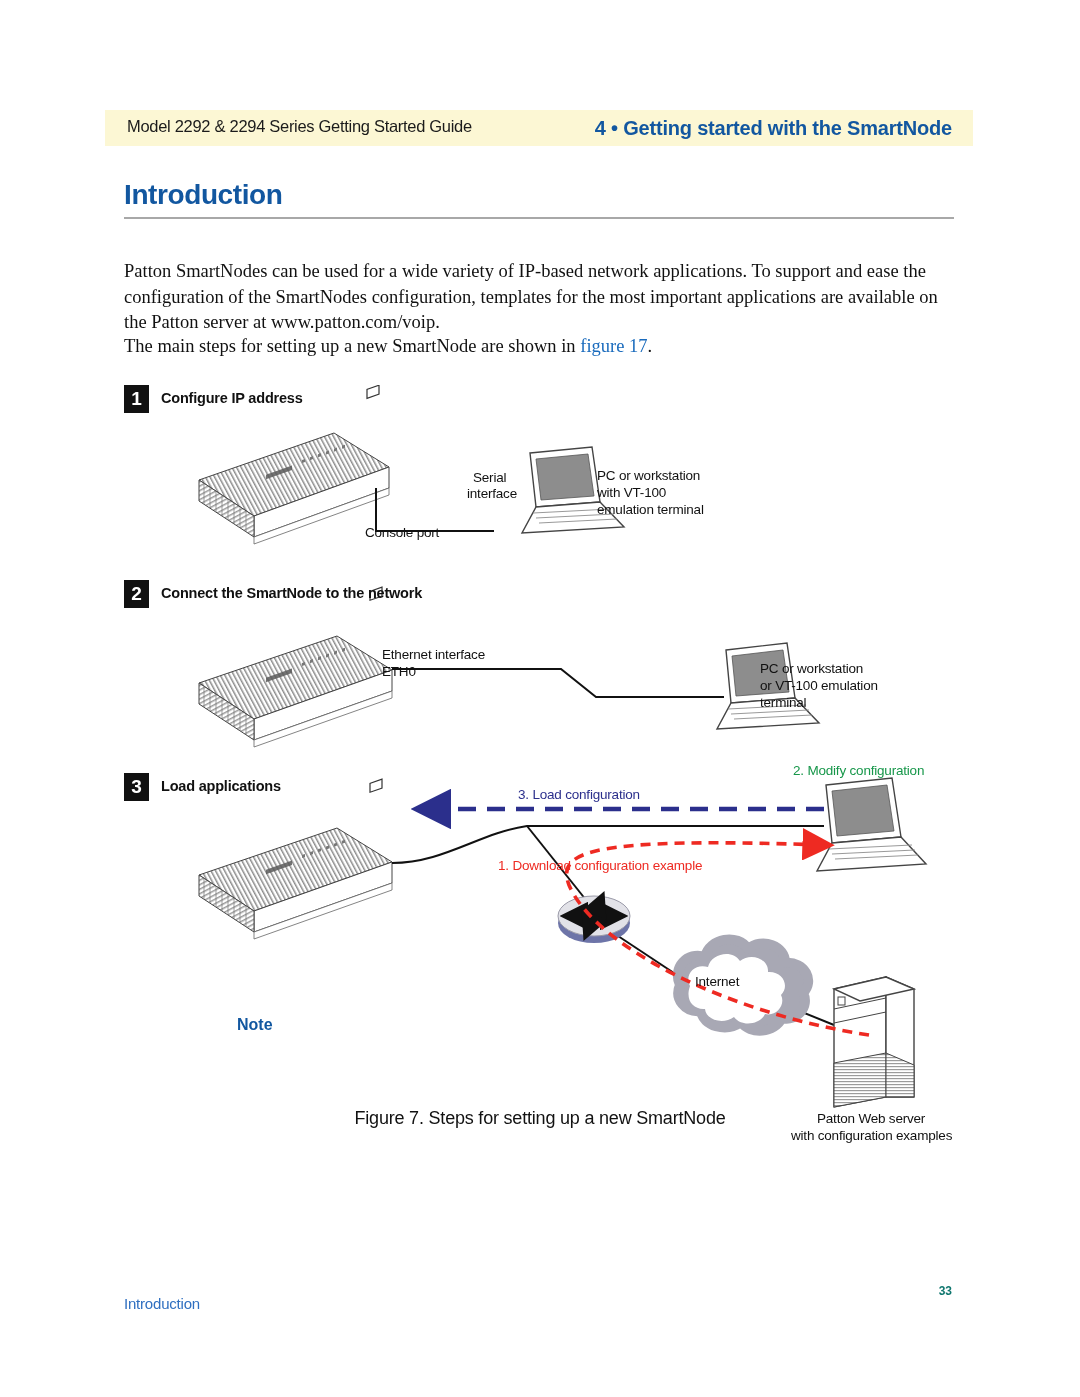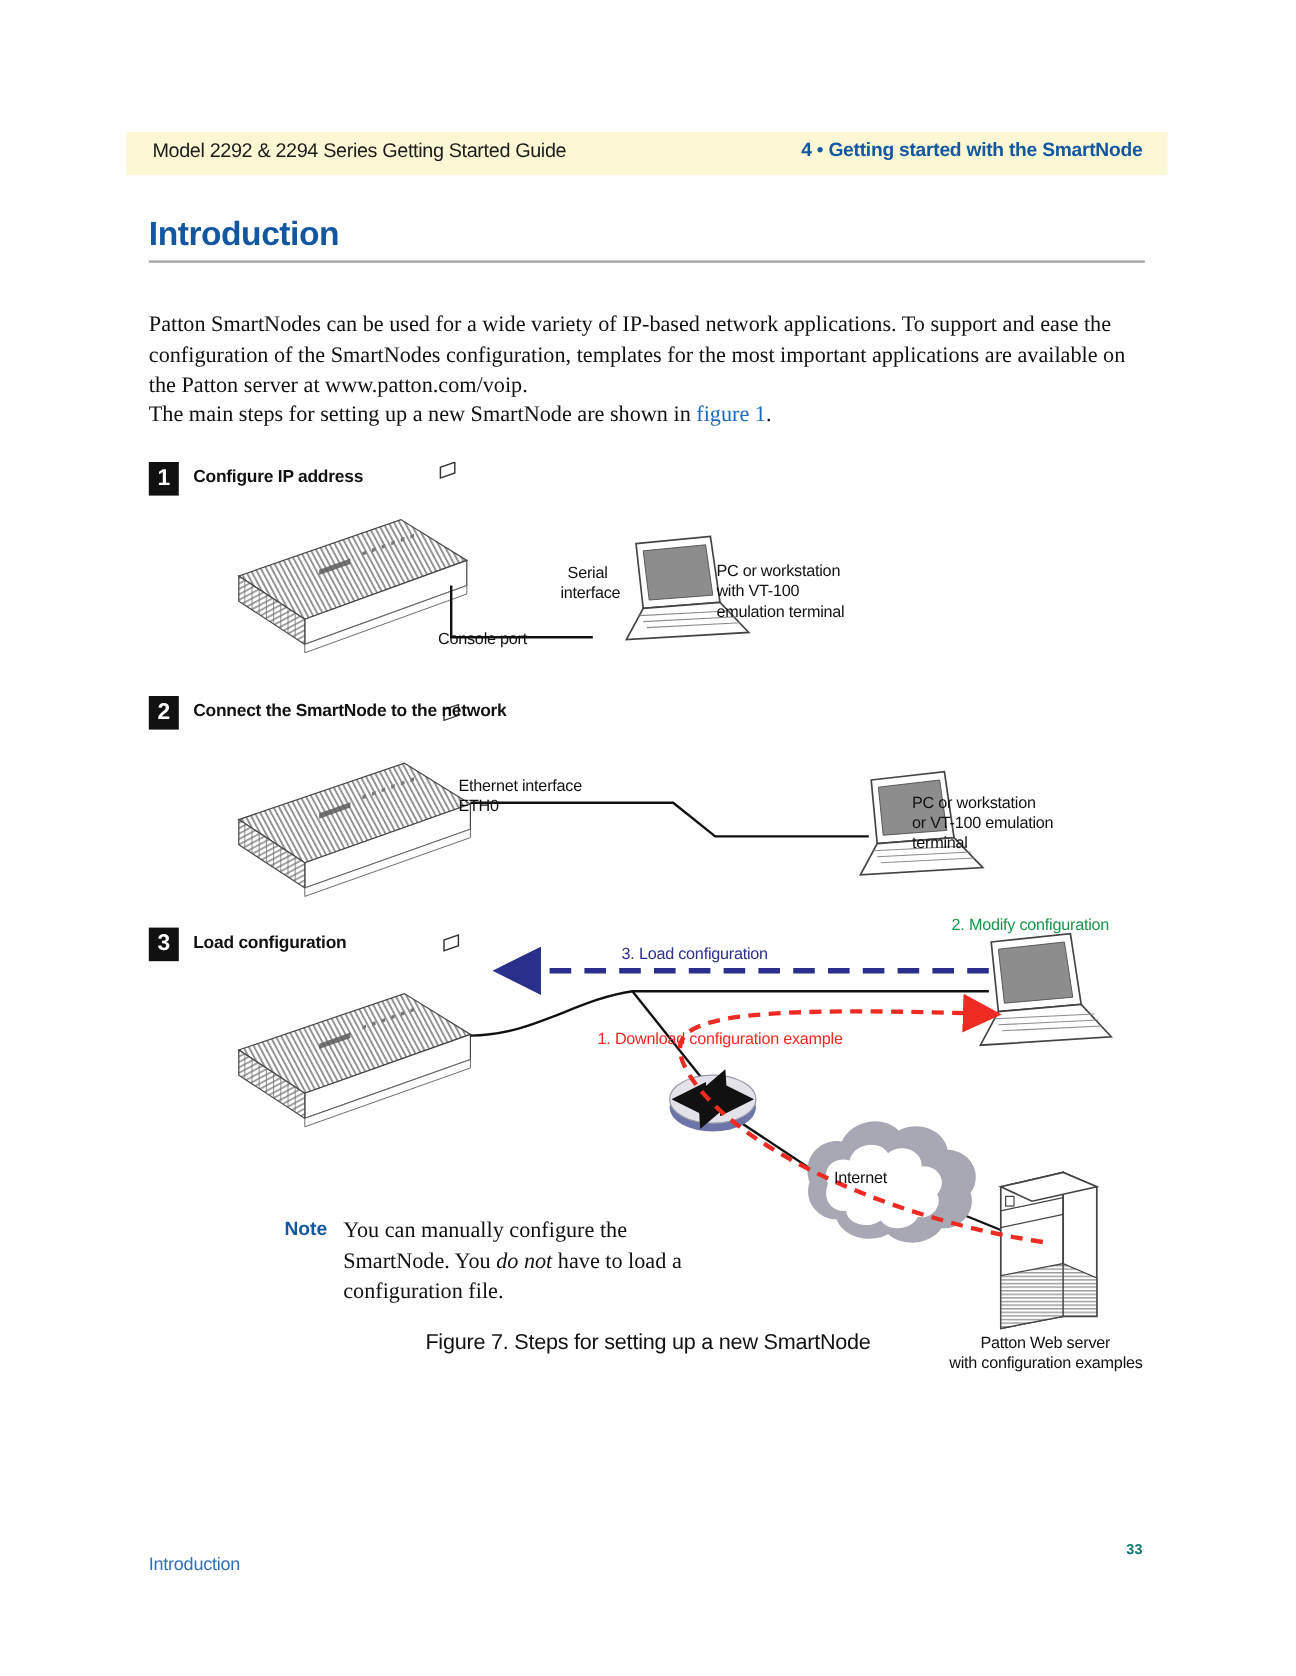--- a/index.html
+++ b/index.html
@@ -20,21 +20,21 @@
   }
   .header-left{
     position:absolute;left:127px;top:117px;
     font-family:"Liberation Sans", sans-serif;
     font-size:16.5px;letter-spacing:-0.3px;color:#1b1b1b;
     white-space:nowrap;
   }
   .header-right{
     position:absolute;right:128px;top:117px;
     font-family:"Liberation Sans", sans-serif;
-    font-size:16px;font-weight:bold;letter-spacing:-0.2px;color:#1257a0;
+    font-size:20px;font-weight:bold;letter-spacing:-0.2px;color:#1257a0;
     white-space:nowrap;
   }
 
   
   .section-title{
     position:absolute;left:124px;top:179px;
     font-family:"Liberation Sans", sans-serif;
     font-size:28px;font-weight:bold;color:#1257a0;letter-spacing:-0.4px;
   }
   .title-rule{
@@ -122,21 +122,21 @@
 <div class="page">
 
   <div class="header-band"></div>
   <div class="header-left">Model 2292 &amp; 2294 Series Getting Started Guide</div>
   <div class="header-right">4 • Getting started with the SmartNode</div>
 
   <div class="section-title">Introduction</div>
   <div class="title-rule"></div>
 
   <div class="para p2">Patton SmartNodes can be used for a wide variety of IP-based network applications. To support and ease the configuration of the SmartNodes configuration, templates for the most important applications are available on the Patton server at www.patton.com/voip.</div>
-  <div class="para p3"><span>The main steps for setting up a new SmartNode are shown in </span><span class="xref">figure 1</span><span>.</span></div>
+  <div class="para p3"><span>The main steps for setting up a new SmartNode are shown in </span><span class="xref">figure 17</span><span>.</span></div>
 
   <div class="figure">
 
     <svg class="fig-svg" width="840" height="745" viewBox="0 0 840 745">
       <defs>
 
         <pattern id="vent" width="4" height="4" patternUnits="userSpaceOnUse" patternTransform="rotate(-28)">
           <rect width="4" height="4" fill="#ffffff"></rect>
           <rect width="1.5" height="4" fill="#8b8b8b"></rect>
         </pattern>
@@ -339,32 +339,31 @@
 
     <div class="step-badge" style="left:0px;top:195px;">2</div>
     <div class="step-label" style="left:37px;top:200px;">Connect the SmartNode to the network</div>
     <div class="cap" style="left:258px;top:262px;">Ethernet interface</div>
     <div class="cap" style="left:258px;top:279px;">ETH0</div>
     <div class="cap" style="left:636px;top:276px;">PC or workstation</div>
     <div class="cap" style="left:636px;top:293px;">or VT-100 emulation</div>
     <div class="cap" style="left:636px;top:310px;">terminal</div>
 
     <div class="step-badge" style="left:0px;top:388px;">3</div>
-    <div class="step-label" style="left:37px;top:393px;">Load configuration</div>
+    <div class="step-label" style="left:37px;top:393px;">Load applications</div>
 
     <div class="cap nav" style="left:394px;top:402px;">3. Load configuration</div>
     <div class="cap grn" style="left:669px;top:378px;">2. Modify configuration</div>
     <div class="cap red" style="left:374px;top:473px;">1. Download configuration example</div>
 
     <div class="cap" style="left:571px;top:589px;">Internet</div>
     <div class="cap" style="left:693px;top:726px;">Patton Web server</div>
     <div class="cap" style="left:667px;top:743px;">with configuration examples</div>
   </div>
 
   <div class="note-label">Note</div>
-  <div class="note-body"><span>You can manually configure the SmartNode. You </span><em>do not</em><span> have to load a configuration file.</span></div>
 
   <div class="fig-caption">Figure 7. Steps for setting up a new SmartNode</div>
 
   <div class="footer-left">Introduction</div>
   <div class="footer-right">33</div>
 
 </div>
 
 </body></html>

